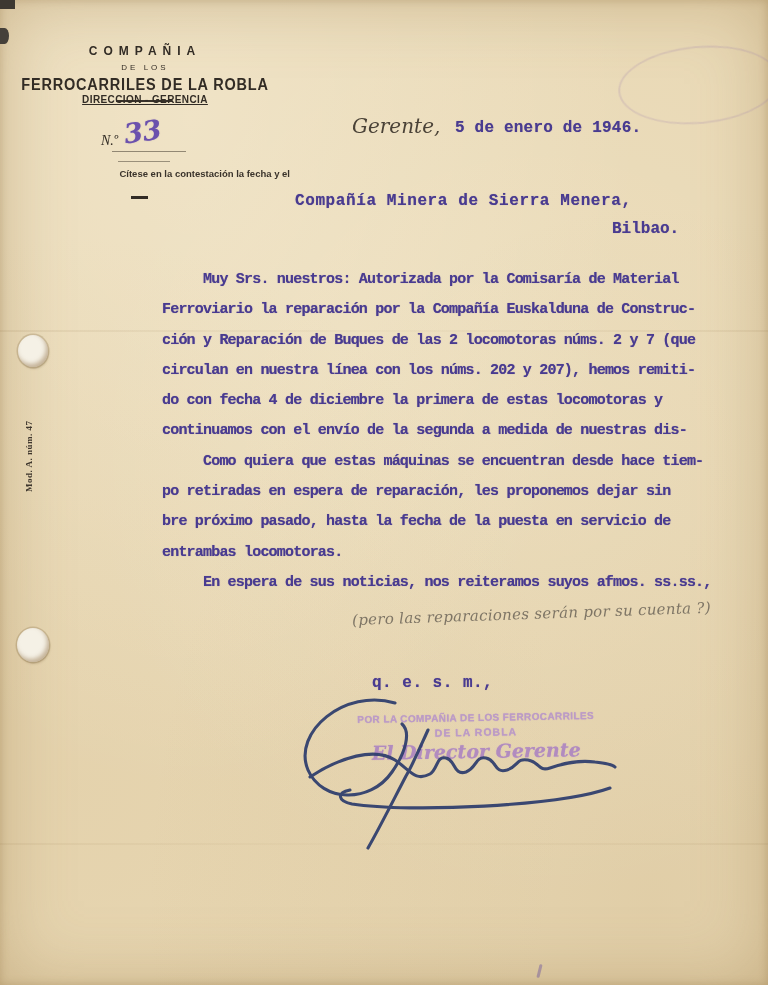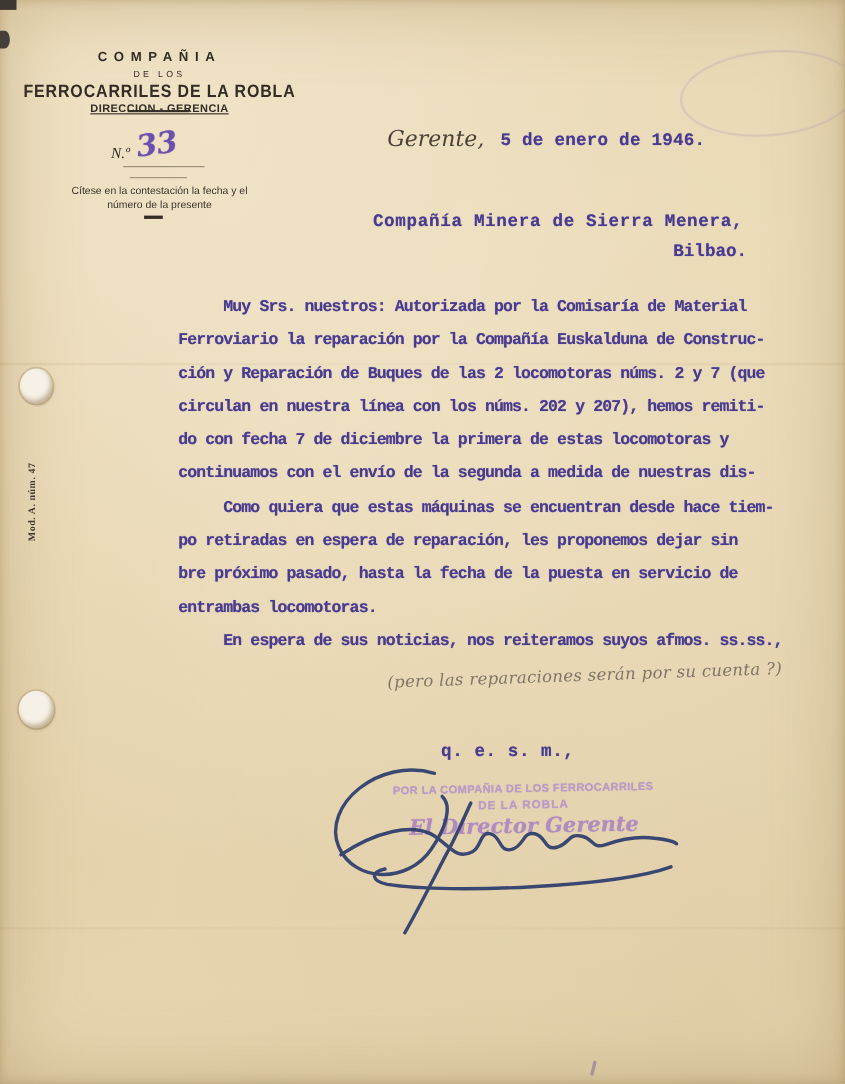--- a/index.html
+++ b/index.html
@@ -19,36 +19,36 @@
   .lh{left:0;top:0;width:290px;text-align:center;color:#322c25;}
   .lh-co{position:absolute;left:0;top:44px;width:100%;font-size:12px;font-weight:bold;letter-spacing:6px;}
   .lh-delos{position:absolute;left:0;top:63px;width:100%;font-size:8px;font-weight:normal;letter-spacing:3px;}
   .lh-ferro{position:absolute;left:0;top:76px;width:100%;font-size:14.5px;font-weight:bold;letter-spacing:0.8px;transform:scaleY(1.12);}
   .lh-rule{position:absolute;left:116px;top:100px;width:56px;height:2px;background:#3a332b;}
   .lh-dir{position:absolute;left:0;top:94px;width:100%;font-size:10px;font-weight:bold;letter-spacing:0.4px;text-decoration:underline;}
   .lh-no{position:absolute;left:101px;top:133px;font-family:"Liberation Serif",serif;font-style:italic;font-weight:normal;font-size:14px;}
   .lh-33{position:absolute;left:124px;top:116px;font-family:"DejaVu Serif",serif;font-style:italic;font-weight:bold;font-size:27px;color:#6b51ad;transform:rotate(-8deg);text-shadow:0 0 1px rgba(107,81,173,0.5);}
   .lh-l1{position:absolute;left:112px;top:151px;width:74px;height:1px;background:rgba(70,62,50,0.55);}
   .lh-l2{position:absolute;left:118px;top:161px;width:52px;height:1px;background:rgba(70,62,50,0.5);}
-  .lh-note{position:absolute;left:0;width:100%;font-size:9.5px;font-weight:normal;color:#3a332b;}
+  .lh-note{position:absolute;left:0;width:100%;font-size:9.5px;font-weight:bold;color:#3a332b;text-align:right;}
   .lh-note.n1{top:168px;}
   .lh-note.n2{top:181px;}
   .lh-dash{position:absolute;left:131px;top:196px;width:17px;height:3px;background:#322c25;}
   
   .modref{left:24px;top:492px;transform:rotate(-90deg);transform-origin:left top;font-family:"Liberation Serif",serif;font-weight:bold;font-size:9px;color:#3e362d;white-space:nowrap;letter-spacing:0.5px;}
   
   .tw{font-family:"Liberation Mono",monospace;font-weight:bold;color:#493b90;text-shadow:0 0 0.7px rgba(73,59,144,0.65);}
   .dateline-place{left:352px;top:114px;font-family:"DejaVu Serif",serif;font-style:italic;font-size:20px;color:#4a4237;}
   .dateline-date{left:455px;top:119px;font-size:16px;letter-spacing:0.2px;}
-  .recip-name{left:295px;top:192px;font-size:16px;letter-spacing:0.6px;margin-left:44px;}
+  .recip-name{left:295px;top:192px;font-size:16px;letter-spacing:0.6px;}
   .recip-city{left:612px;top:220px;font-size:16px;}
   .body{left:137px;top:271px;width:560px;}
   .tline{height:30.3px;font-size:15px;letter-spacing:-0.8px;white-space:nowrap;margin-left:25px;}
   .tline.indent{padding-left:41px;}
-  .valediction{left:401px;top:674px;font-size:16px;letter-spacing:0.5px;}
+  .valediction{left:372px;top:674px;font-size:16px;letter-spacing:0.5px;}
   
   .annotation{left:352px;top:604px;width:410px;font-family:"DejaVu Serif",serif;font-style:italic;font-size:15px;color:rgba(120,112,97,0.95);transform:rotate(-2deg);letter-spacing:0.3px;}
   
   .stamp{left:330px;top:712px;width:292px;text-align:center;color:#b794ca;transform:rotate(-1deg);opacity:0.88;text-shadow:0 0 1px rgba(170,130,200,0.8);}
   .stamp .s1{font-size:10px;font-weight:bold;letter-spacing:0.4px;}
   .stamp .s2{font-size:10.5px;font-weight:bold;letter-spacing:1px;margin-top:3px;}
   .stamp .s3{font-family:"DejaVu Serif",serif;font-style:italic;font-weight:bold;font-size:19px;margin-top:2px;color:#ab82c2;}
   
   .signature{left:280px;top:692px;width:350px;height:160px;}
   
@@ -80,38 +80,37 @@
     <div class="lh-co">COMPAÑIA</div>
     <div class="lh-delos">DE LOS</div>
     <div class="lh-ferro">FERROCARRILES DE LA ROBLA</div>
     <div class="lh-rule"></div>
     <div class="lh-dir">DIRECCION - GERENCIA</div>
     <div class="lh-no">N.º</div>
     <div class="lh-33">33</div>
     <div class="lh-l1"></div>
     <div class="lh-l2"></div>
     <div class="lh-note n1">Cítese en la contestación la fecha y el</div>
-    <div class="lh-note n2">número de la presente</div>
     <div class="lh-dash"></div>
   </div>
 
   <div class="abs modref">Mod. A. núm. 47</div>
 
   <div class="abs dateline-place">Gerente,</div>
   <div class="abs tw dateline-date">5 de enero de 1946.</div>
 
   <div class="abs tw recip-name">Compañía Minera de Sierra Menera,</div>
   <div class="abs tw recip-city">Bilbao.</div>
 
   <div class="abs tw body">
     <div class="tline indent">Muy Srs. nuestros: Autorizada por la Comisaría de Material</div>
     <div class="tline">Ferroviario la reparación por la Compañía Euskalduna de Construc-</div>
     <div class="tline">ción y Reparación de Buques de las 2 locomotoras núms. 2 y 7 (que</div>
     <div class="tline">circulan en nuestra línea con los núms. 202 y 207), hemos remiti-</div>
-    <div class="tline">do con fecha 7 de diciembre la primera de estas locomotoras y</div>
+    <div class="tline">do con fecha 4 de diciembre la primera de estas locomotoras y</div>
     <div class="tline">continuamos con el envío de la segunda a medida de nuestras dis-</div>
     <div class="tline indent">Como quiera que estas máquinas se encuentran desde hace tiem-</div>
     <div class="tline">po retiradas en espera de reparación, les proponemos dejar sin</div>
     <div class="tline">bre próximo pasado, hasta la fecha de la puesta en servicio de</div>
     <div class="tline">entrambas locomotoras.</div>
     <div class="tline indent">En espera de sus noticias, nos reiteramos suyos afmos. ss.ss.,</div>
   </div>
 
   <div class="abs annotation">(pero las reparaciones serán por su cuenta ?)</div>
 

